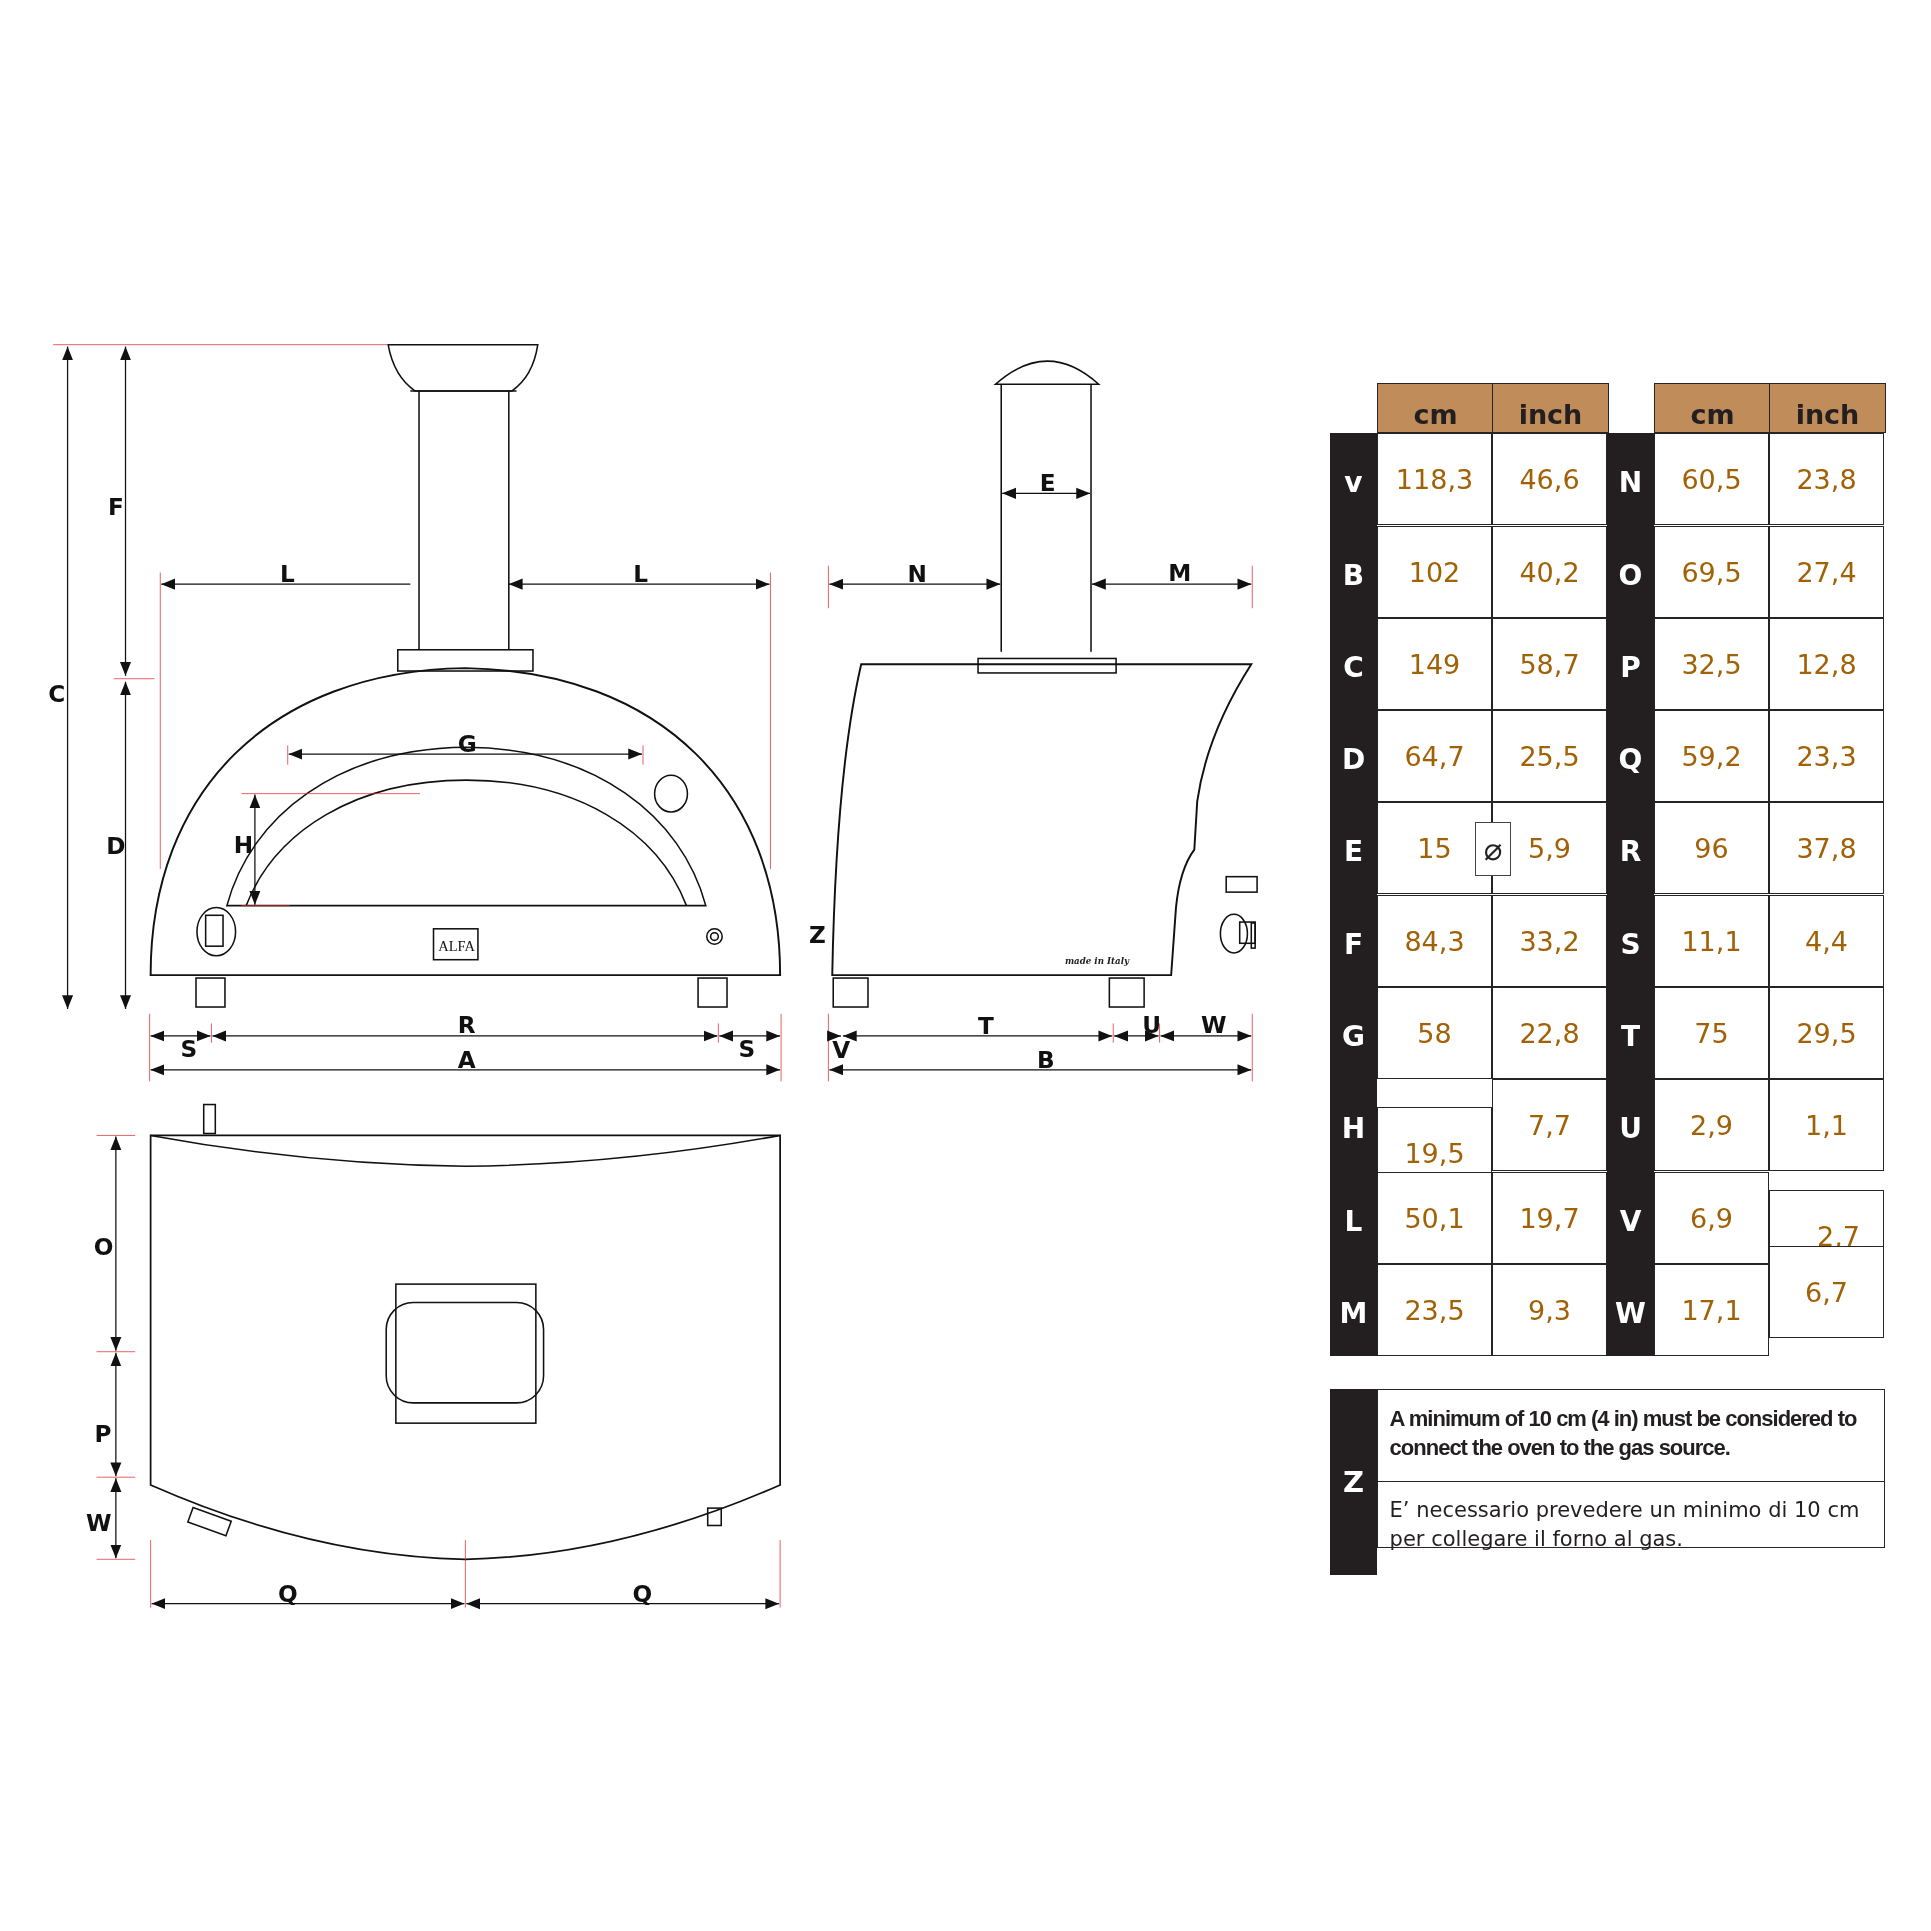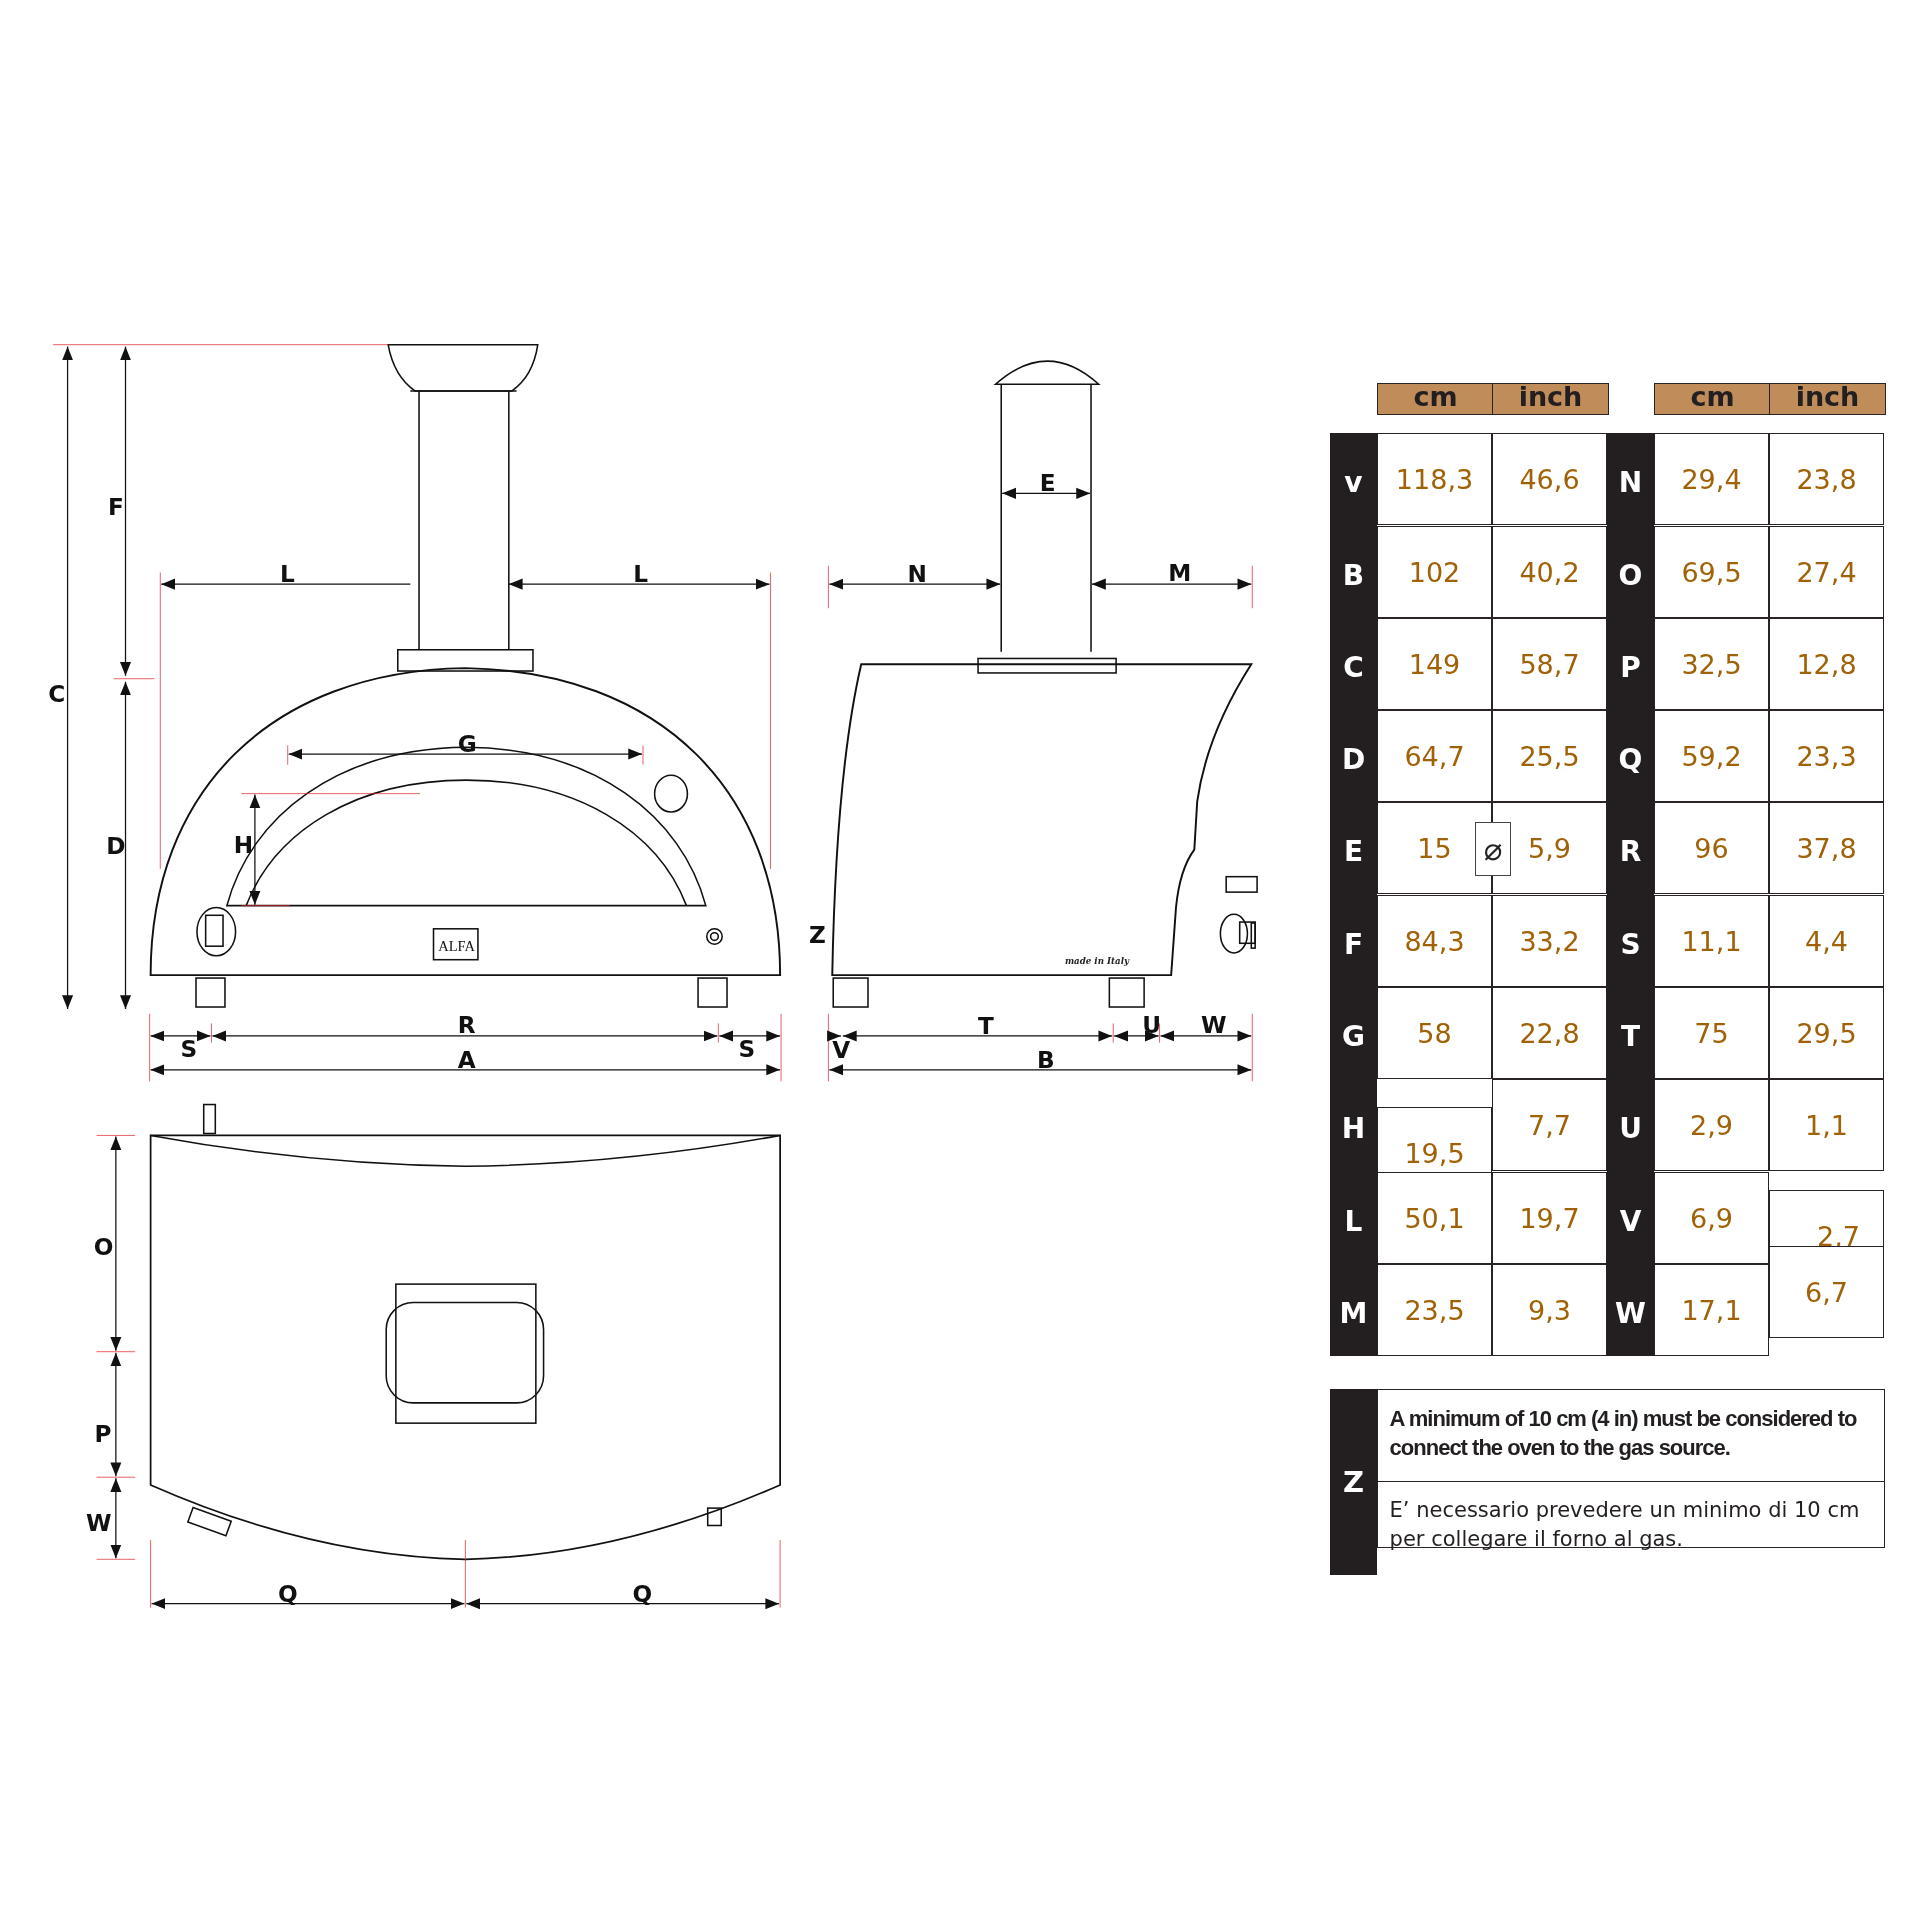--- a/index.html
+++ b/index.html
@@ -1,20 +1,20 @@
 <!DOCTYPE html>
 <html><head>
 <meta charset="utf-8">
 <style>
   html,body{margin:0;padding:0;background:#fff;}
   body{width:1931px;height:1931px;position:relative;overflow:hidden;font-family:"Liberation Sans",sans-serif;}
   svg.drawing{position:absolute;left:0;top:0;}
   .lbl{font-family:"DejaVu Sans",sans-serif;font-weight:bold;font-size:24px;fill:#111;}
   .table{position:absolute;left:1330px;top:383px;}
-  .hdr{position:absolute;top:0;height:32px;background:#bf8c5a;border:1.9px solid #2a2326;box-sizing:border-box;
+  .hdr{position:absolute;top:0;height:50px;background:#bf8c5a;border:1.9px solid #2a2326;box-sizing:border-box;
        font-family:"DejaVu Sans",sans-serif;font-weight:bold;font-size:27px;color:#231f20;
        display:flex;align-items:flex-end;justify-content:center;padding-bottom:1.9px;}
   .letcol{position:absolute;top:50px;width:47px;height:923px;background:#231f20;}
   .let{position:absolute;left:0;width:47px;height:92px;display:flex;align-items:center;justify-content:center;
        color:#fff;font-family:"DejaVu Sans",sans-serif;font-weight:bold;font-size:28px;padding-top:7.7px;box-sizing:border-box;}
   .cell{position:absolute;width:115px;height:92px;border:1.9px solid #2a2326;box-sizing:border-box;background:#fff;
         display:flex;align-items:center;justify-content:center;font-family:"DejaVu Sans",sans-serif;font-size:27px;color:#a16207;}
   .diam{position:absolute;left:145px;top:392px;width:36px;height:54px;border:1.9px solid #444;background:#fff;box-sizing:border-box;
         display:flex;align-items:center;justify-content:center;font-size:31px;color:#222;}
   .zbox{position:absolute;left:1330px;top:1389px;width:555px;height:186px;}
@@ -212,21 +212,21 @@
       <div class="let" style="left: 0px; top: 696px;">H</div>
       <div class="cell" style="left: 47px; top: 696px; margin-top: 28px;">19,5</div>
       <div class="cell" style="left: 162px; top: 696px;">7,7</div>
       <div class="let" style="left: 0px; top: 789px;">L</div>
       <div class="cell" style="left: 47px; top: 789px;">50,1</div>
       <div class="cell" style="left: 162px; top: 789px;">19,7</div>
       <div class="let" style="left: 0px; top: 881px;">M</div>
       <div class="cell" style="left: 47px; top: 881px;">23,5</div>
       <div class="cell" style="left: 162px; top: 881px;">9,3</div>
       <div class="let" style="left: 277px; top: 50px;">N</div>
-      <div class="cell" style="left: 324px; top: 50px;">29,4</div>
+      <div class="cell" style="left: 324px; top: 50px;">60,5</div>
       <div class="cell" style="left: 439px; top: 50px;">23,8</div>
       <div class="let" style="left: 277px; top: 143px;">O</div>
       <div class="cell" style="left: 324px; top: 143px;">69,5</div>
       <div class="cell" style="left: 439px; top: 143px;">27,4</div>
       <div class="let" style="left: 277px; top: 235px;">P</div>
       <div class="cell" style="left: 324px; top: 235px;">32,5</div>
       <div class="cell" style="left: 439px; top: 235px;">12,8</div>
       <div class="let" style="left: 277px; top: 327px;">Q</div>
       <div class="cell" style="left: 324px; top: 327px;">59,2</div>
       <div class="cell" style="left: 439px; top: 327px;">23,3</div>

